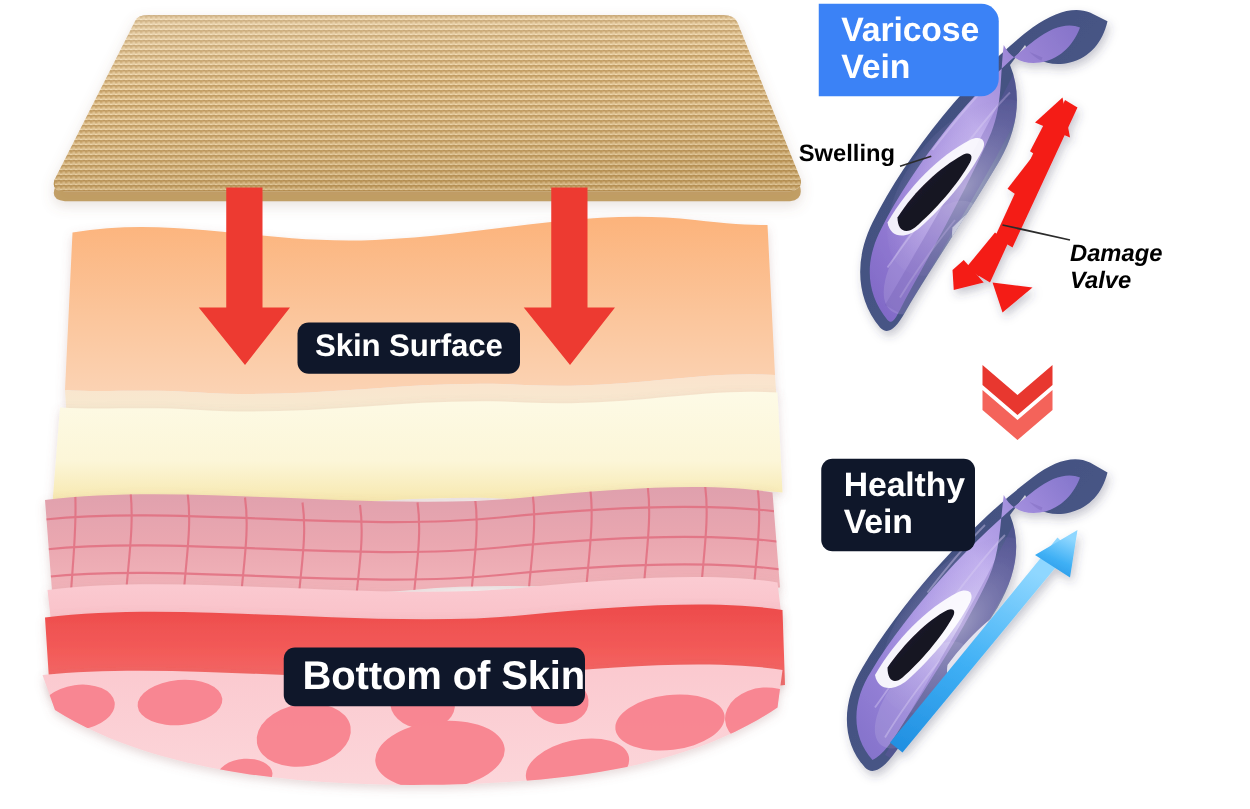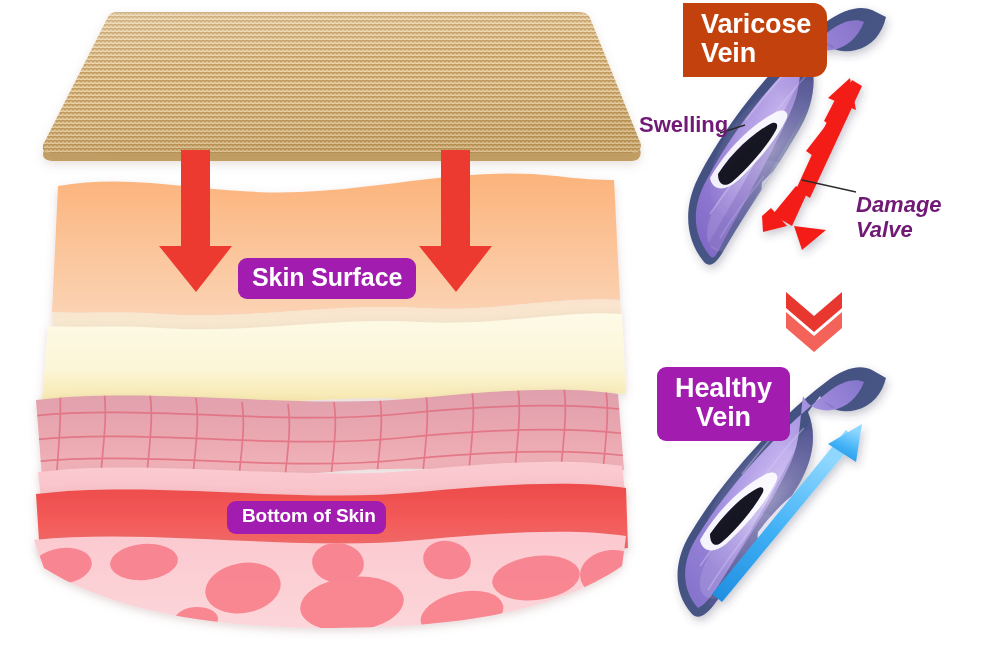--- a/index.html
+++ b/index.html
@@ -26,63 +26,61 @@
     position: absolute;
     color: #ffffff;
     font-weight: 700;
     line-height: 1.08;
     white-space: pre-line;
     display: flex;
     align-items: center;
     letter-spacing: -0.1px;
   }
   .badge-red {
-    background: #a21caf;
+    background: #0f172a;
     border-radius: 9px;
-    text-align: center;
   }
   .badge-dark {
-    background: #c2410c;
+    background: #3b82f6;
     border-radius: 0 13px 13px 0;
-    margin-left: 28px;
   }
 
   #badge-skin-surface {
     left: 238px; top: 258px;
     padding: 6px 14px 8px 14px;
     font-size: 25px;
   }
   #badge-deep-skin {
     left: 250px; top: 422px;
     padding: 5px 16px 7px 16px;
     font-size: 25px;
   }
   #badge-bottom-skin {
-    left: 227px; top: 501px;
-    padding: 5px 10px 7px 15px;
-    font-size: 19px;
+    left: 227px; top: 518px;
+    padding: 5px 0 7px 15px;
+    font-size: 32px;
   }
   #badge-varicose {
     left: 655px; top: 3px;
     padding: 7px 16px 9px 18px;
     font-size: 27px;
     border-radius: 0 14px 14px 0;
   }
   #badge-healthy {
     left: 657px; top: 367px;
-    padding: 7px 18px 9px 18px;
+    padding: 7px 8px 9px 18px;
     font-size: 27px;
   }
 
   
   .lead-label {
     position: absolute;
-    color: #701a75;
+    color: #000000;
     font-weight: 700;
-    font-size: 22px;
+    font-size: 19px;
     line-height: 1.12;
     white-space: pre-line;
   }
   #label-swelling { left: 639px; top: 113px; }
   #label-damage   { left: 856px; top: 193px; font-style: italic; }
 </style>
 </head>
 <body>
 
 <div id="stage">

